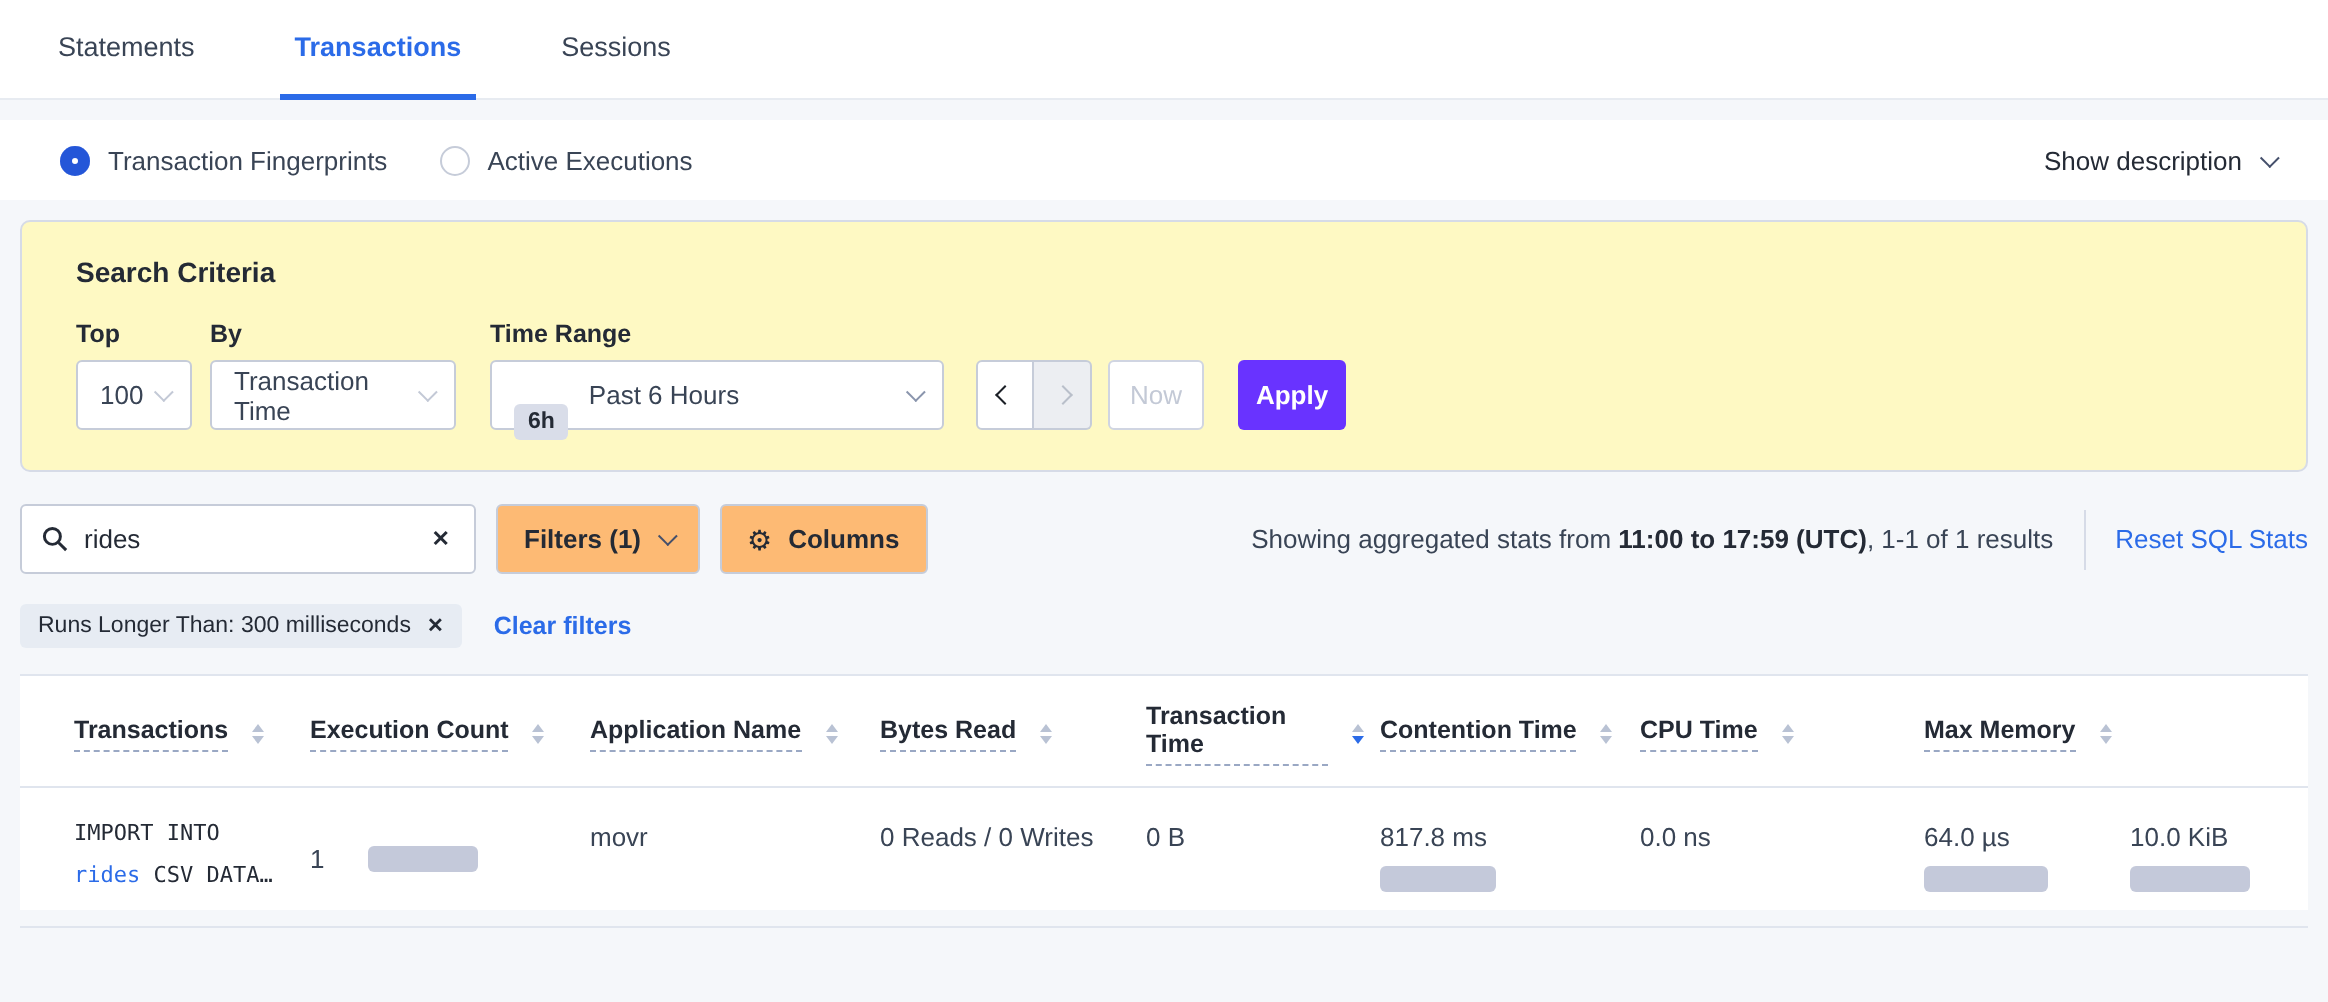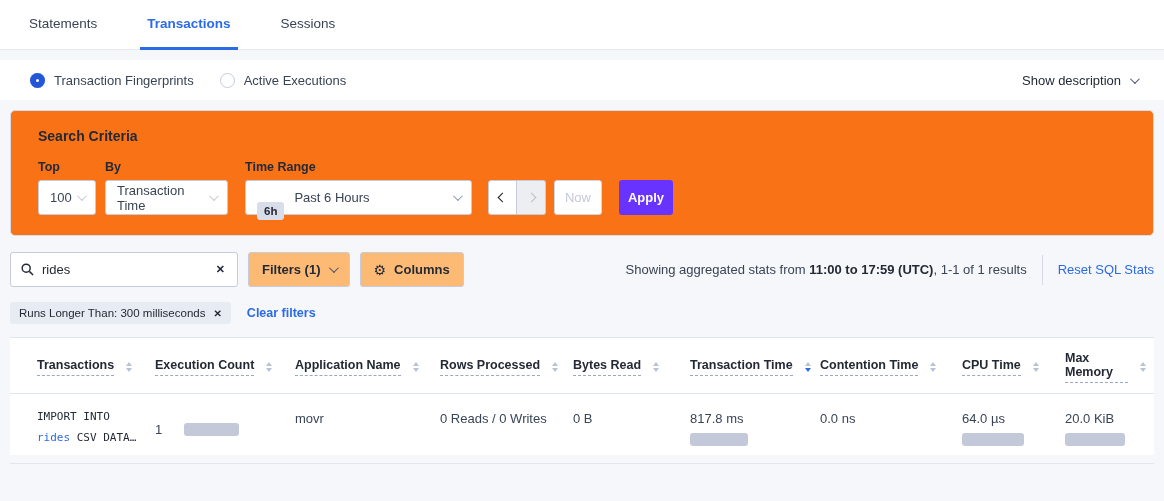--- a/index.html
+++ b/index.html
@@ -39,21 +39,21 @@
   .show-desc { display:flex; align-items:center; gap:9px; cursor:pointer; font-size:13px; color:#242a35; }
   
   .chev { width:7px; height:7px; border-right:1.7px solid #45506b; border-bottom:1.7px solid #45506b; display:inline-block; }
   .chev.down { transform:rotate(45deg) translateY(-2px); }
   .chev.grey { border-color:#8a95ad; }
   .chev.light { border-color:#c3c9d6; }
   .chev.left  { transform:rotate(135deg); border-color:#1c2027; }
   .chev.right { transform:rotate(-45deg); border-color:#b9bfca; }
   
   .criteria-panel {
-    background:#f97316; border:1px solid #d6dbe7; border-radius:5px;
+    background:#fef9c3; border:1px solid #d6dbe7; border-radius:5px;
     margin:10px 10px 0; padding:17px 27px 20px;
   }
   .criteria-title { font-size:14px; font-weight:bold; color:#242a35; }
   .controls { display:flex; align-items:flex-end; margin-top:16px; }
   .field { display:flex; flex-direction:column; }
   .field label { font-size:12.5px; font-weight:bold; color:#242a35; margin-bottom:6px; }
   .select {
     height:35px; border:1px solid #c6ccd9; border-radius:3px; background:#fff;
     display:flex; align-items:center; padding:0 11px; cursor:pointer; color:#394455;
   }
@@ -256,27 +256,20 @@
           </span>
       </div>
       <div class="th">
         <span class="th-label">Application Name</span>
         <span class="sort">
             <i class="tri-up"></i>
             <i class="tri-down"></i>
           </span>
       </div>
       <div class="th">
-        <span class="th-label">Rows Processed</span>
-        <span class="sort">
-            <i class="tri-up"></i>
-            <i class="tri-down"></i>
-          </span>
-      </div>
-      <div class="th">
         <span class="th-label">Bytes Read</span>
         <span class="sort">
             <i class="tri-up"></i>
             <i class="tri-down"></i>
           </span>
       </div>
       <div class="th">
         <span class="th-label">Transaction Time</span>
         <span class="sort desc">
             <i class="tri-up"></i>
@@ -321,19 +314,19 @@
       <div class="td stack">
         <span>817.8 ms</span>
         <span class="bar w58"></span>
       </div>
       <div class="td">0.0 ns</div>
       <div class="td stack">
         <span>64.0 µs</span>
         <span class="bar w62"></span>
       </div>
       <div class="td stack">
-        <span>20.0 KiB</span>
+        <span>10.0 KiB</span>
         <span class="bar w60"></span>
       </div>
     </div>
   </section>
 
 </div>
 
 </body></html>

